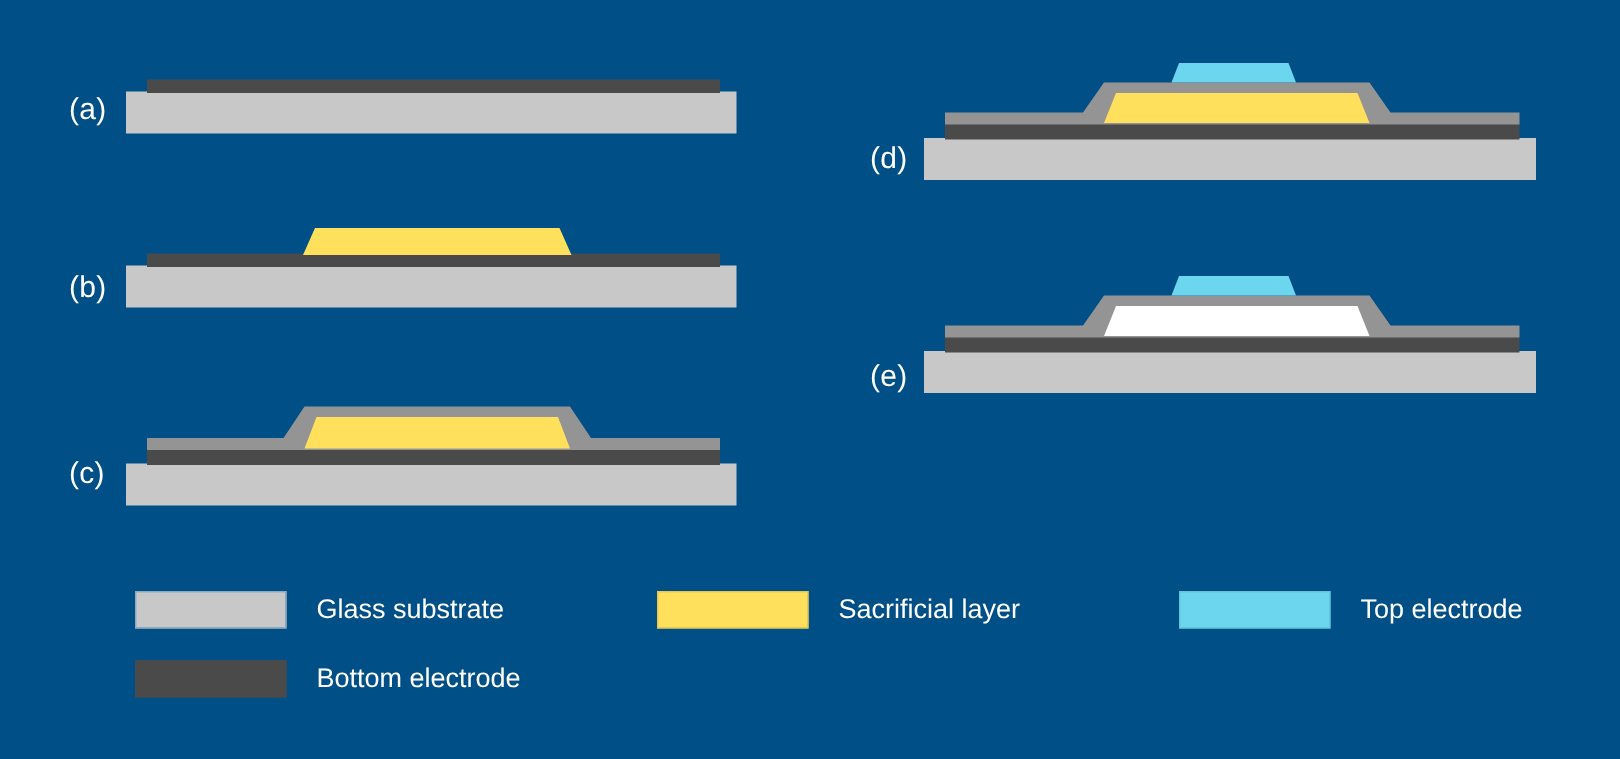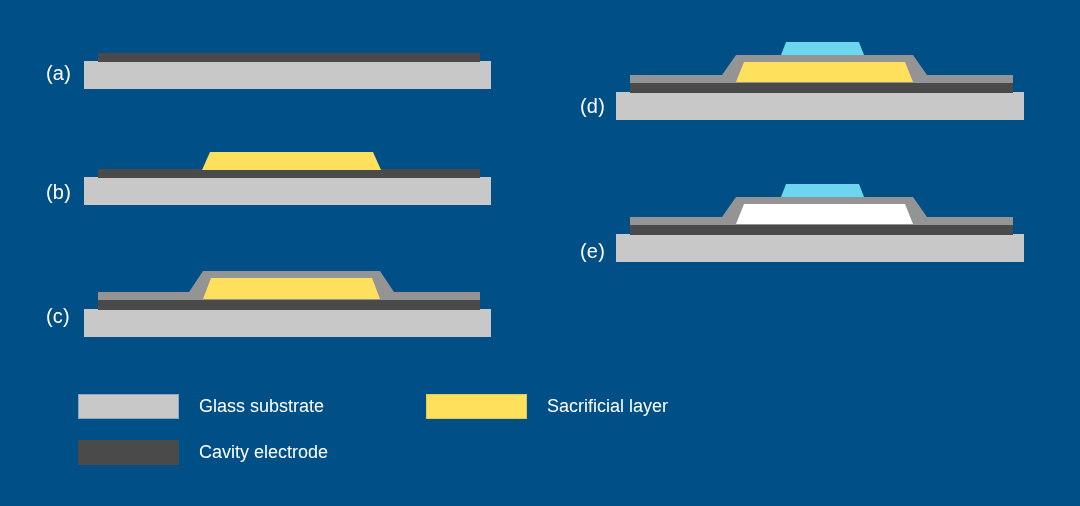--- a/index.html
+++ b/index.html
@@ -46,21 +46,21 @@
     position: absolute;
     top: 0;
     width: 330px;
     height: 100px;
   }
   .legend-col.col-1 { left: 0px; }
   .legend-col.col-2 { left: 348px; text-align: right; }
   .legend-col.col-3 { left: 696px; }
   .legend-row {
     position: absolute;
-    left: 0;
+    left: 12px;
     height: 30px;
     display: flex;
     align-items: center;
   }
   .legend-row.row-1 { top: 11px; }
   .legend-row.row-2 { top: 57px; }
   .legend-swatch {
     width: 101px;
     height: 25px;
     flex: 0 0 auto;
@@ -121,29 +121,33 @@
 
   <div id="legend">
 
     <div class="legend-col col-1">
       <div class="legend-row row-1">
         <span class="legend-swatch" style="background:#c8c8c8; border:1px solid #8fa8bd;"></span>
         <span class="legend-text">Glass substrate</span>
       </div>
       <div class="legend-row row-2">
         <span class="legend-swatch" style="background:#4a4a4a; border:1px solid #4a4a4a;"></span>
-        <span class="legend-text">Cavity electrode</span>
+        <span class="legend-text">Bottom electrode</span>
       </div>
     </div>
 
     <div class="legend-col col-2">
       <div class="legend-row row-1">
         <span class="legend-swatch" style="background:#ffe05c; border:1px solid #e8c84e;"></span>
         <span class="legend-text">Sacrificial layer</span>
       </div>
     </div>
 
     <div class="legend-col col-3">
+      <div class="legend-row row-1">
+        <span class="legend-swatch" style="background:#6bd6ee; border:1px solid #63c4da;"></span>
+        <span class="legend-text">Top electrode</span>
+      </div>
     </div>
 
   </div>
 
 </div>
 
 </body></html>

